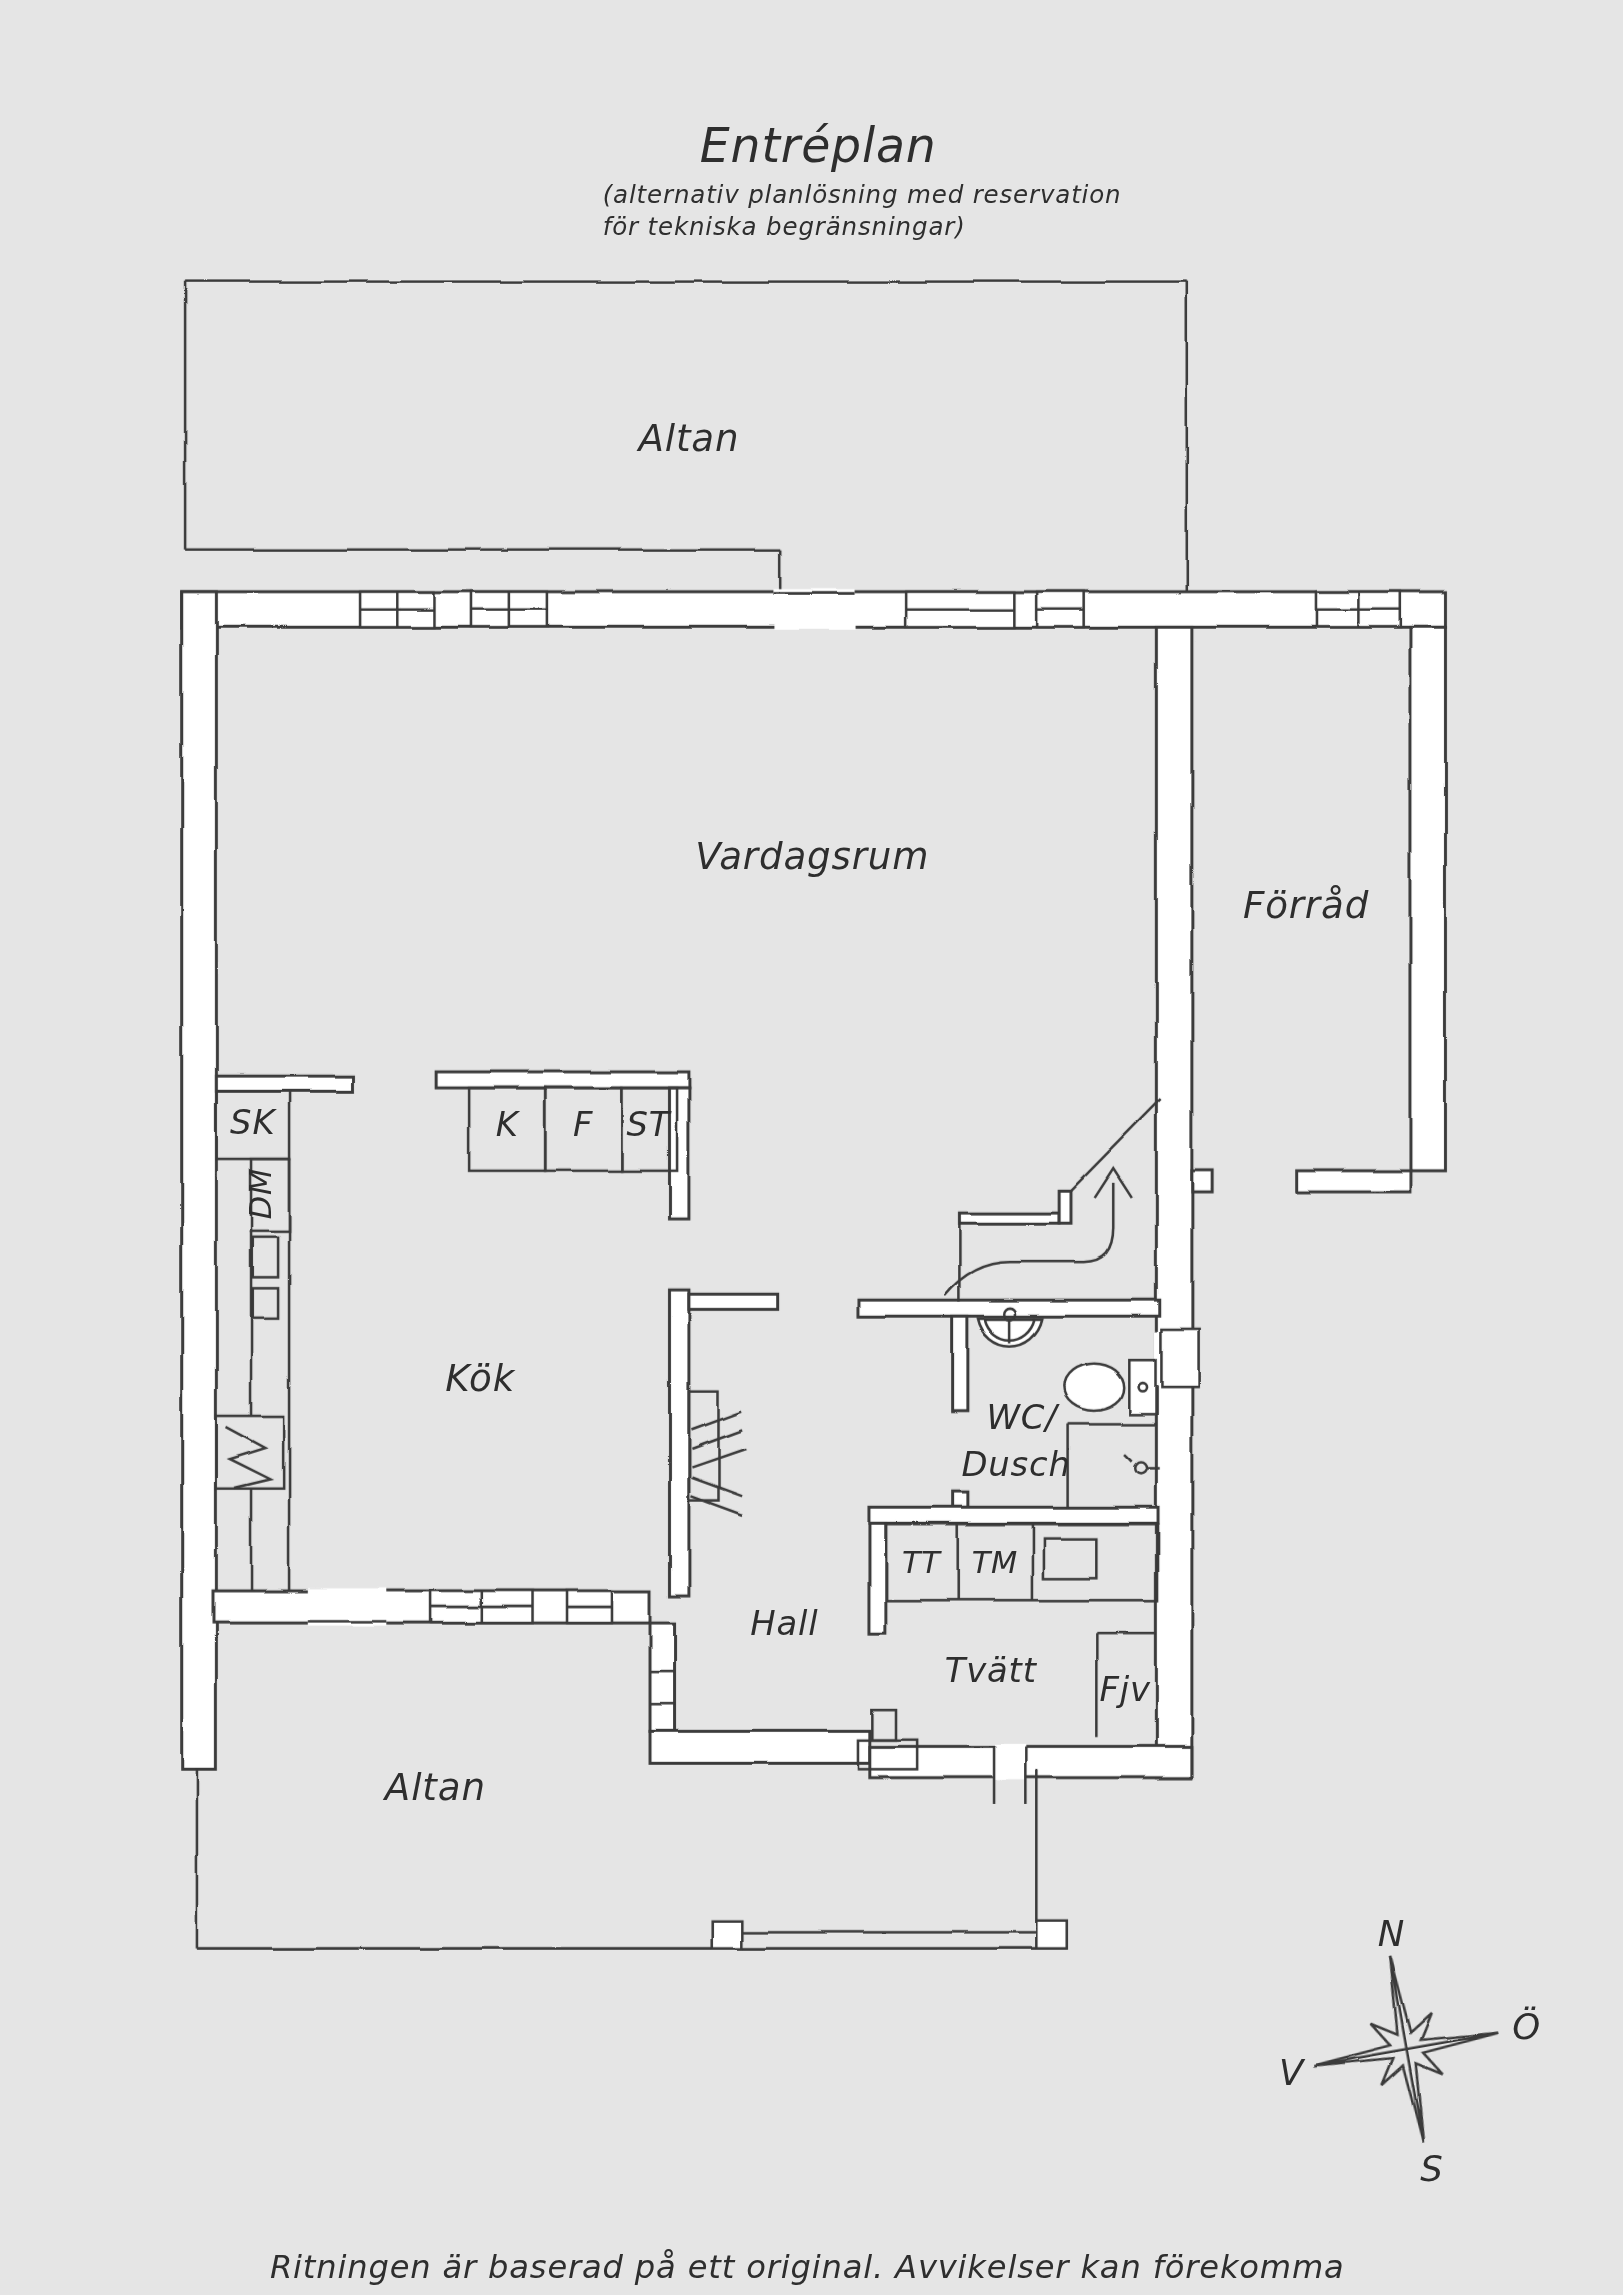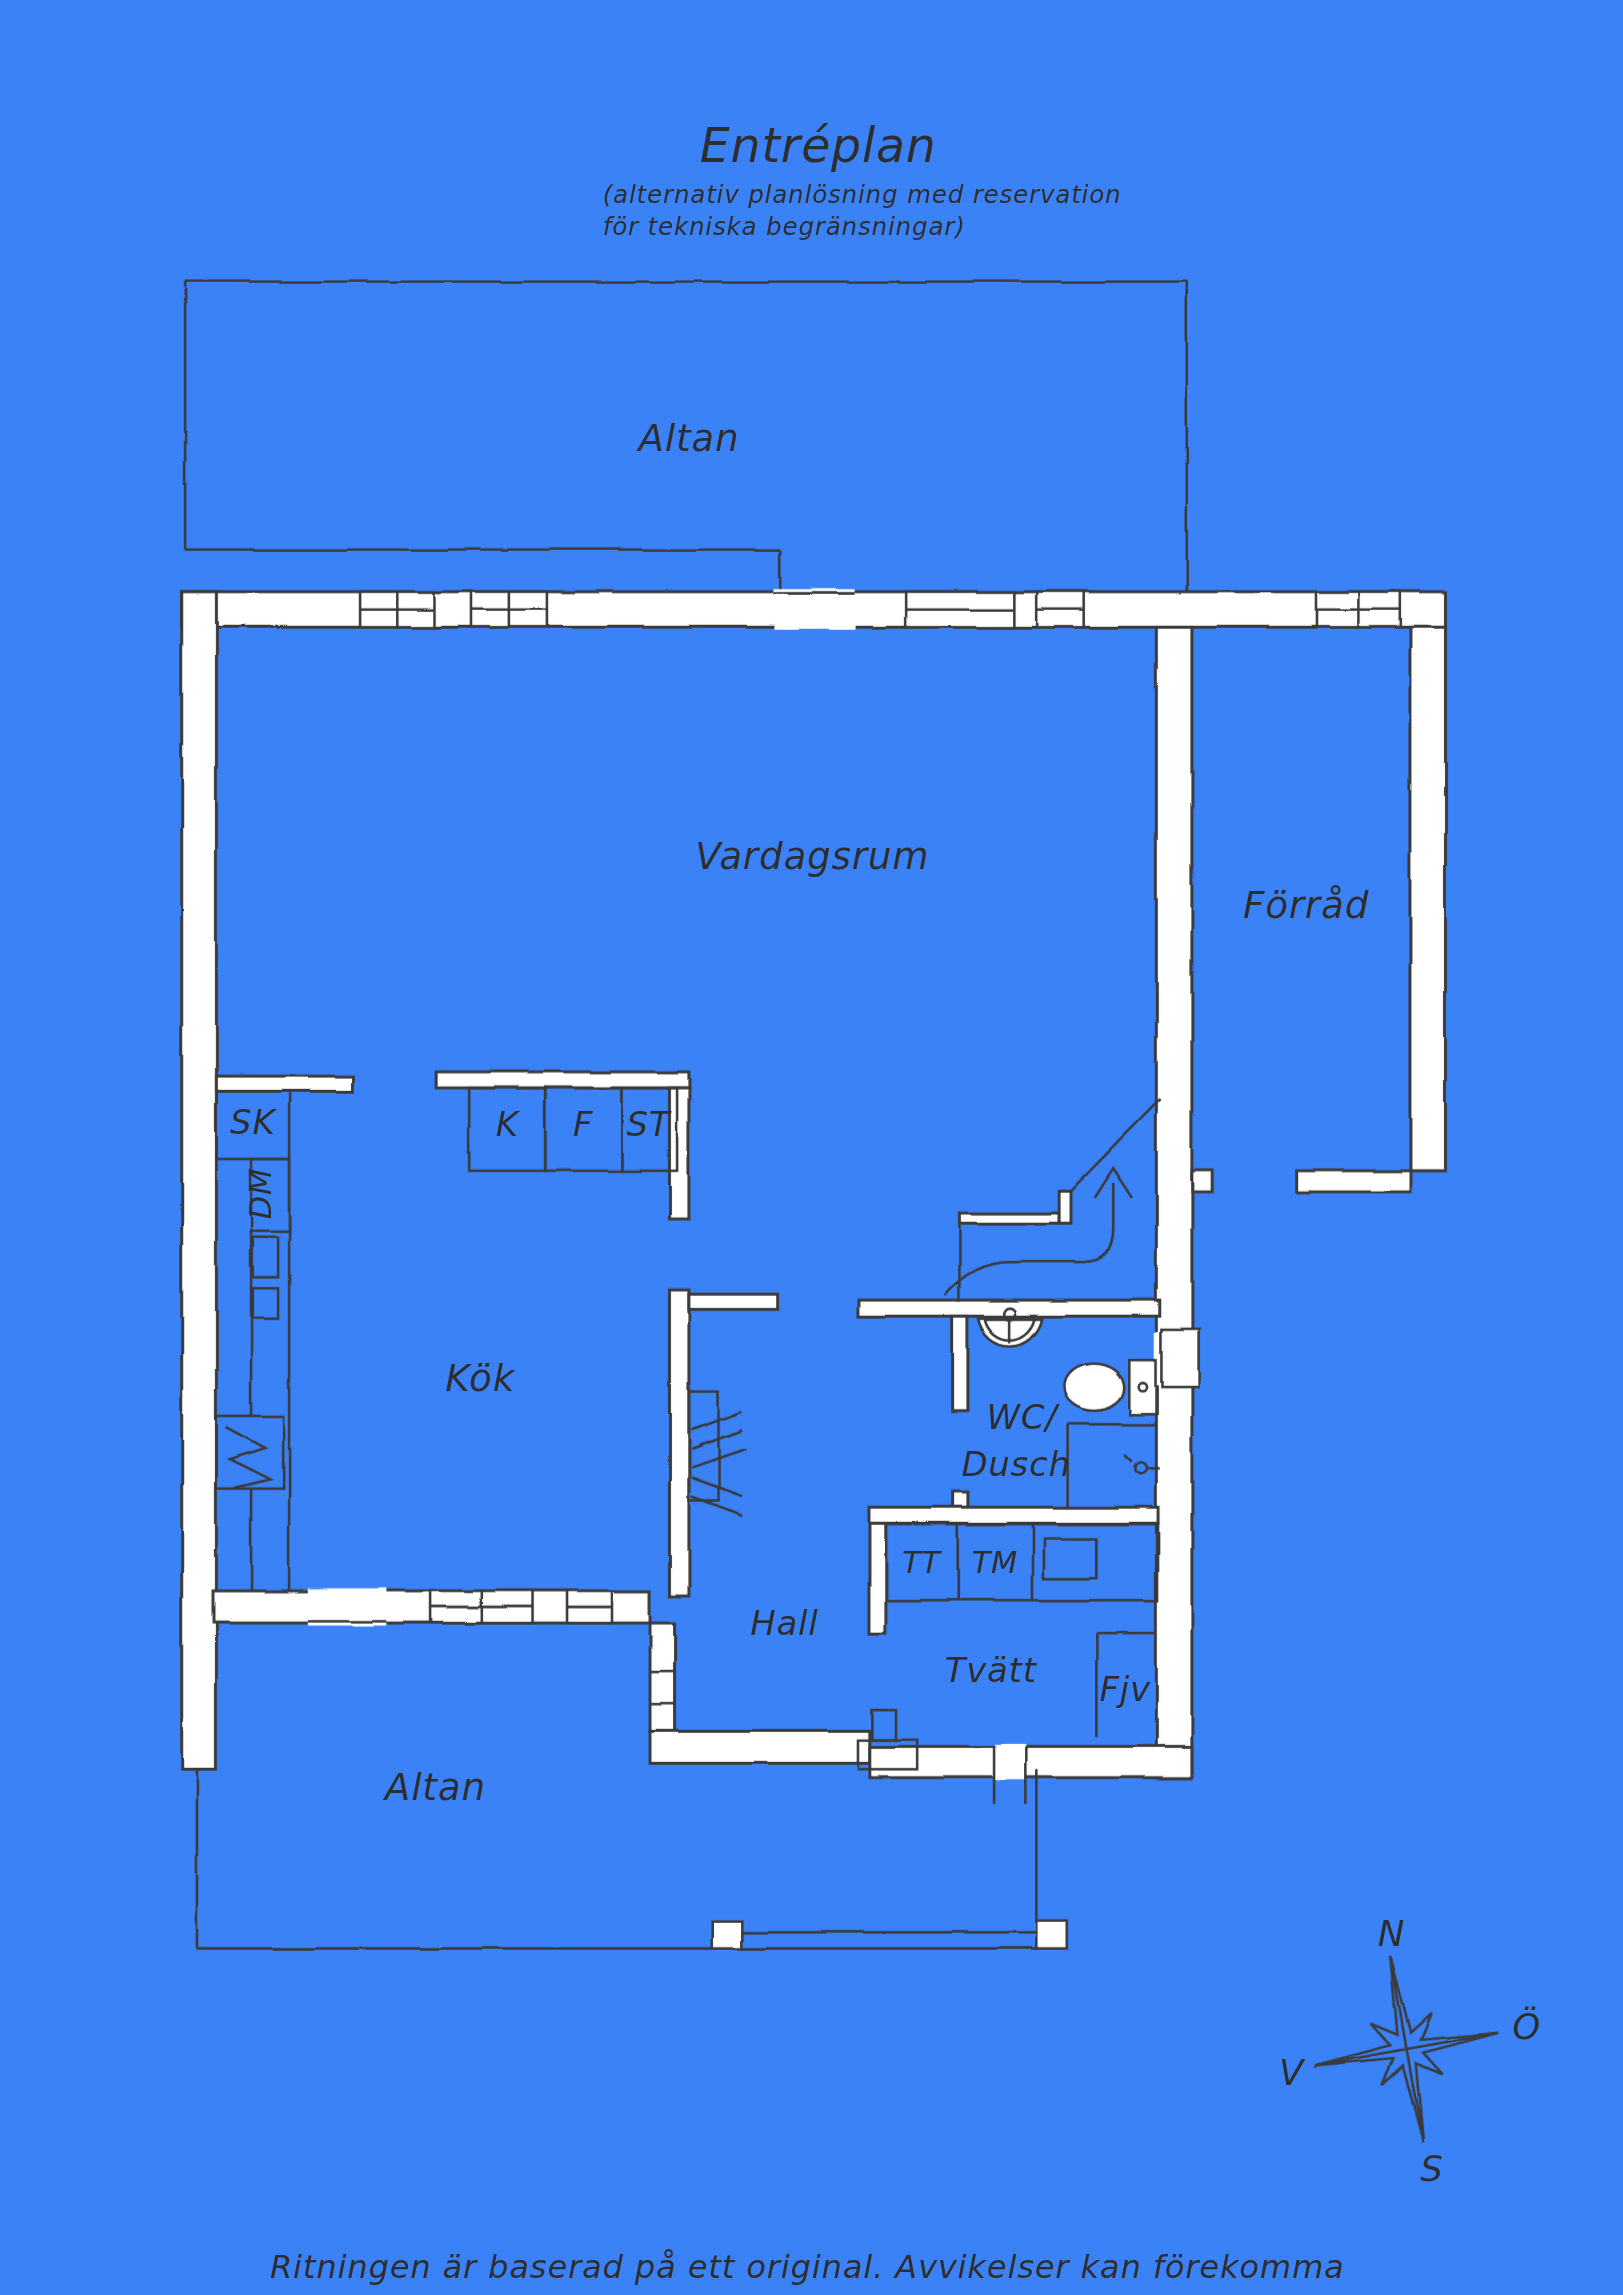--- a/index.html
+++ b/index.html
@@ -1,16 +1,16 @@
 <!DOCTYPE html>
 <html style="font-size:13.5px"><head>
 <meta charset="utf-8">
 <style>
   html,body{margin:0;padding:0;background:#ffffff;}
-  .stage{position:relative;width:1623px;height:2295px;background:#3b82f6;overflow:hidden;
+  .stage{position:relative;width:1623px;height:2295px;background:#e5e5e5;overflow:hidden;
          font-family:"DejaVu Sans", sans-serif;}
   svg{display:block;}
   .w  {fill:#ffffff;stroke:#3a3a3a;stroke-width:3.5;}
   .thin{stroke:#3a3a3a;stroke-width:3;fill:none;}
   .er {fill:#ffffff;stroke:none;}
   .fx {fill:#ffffff;stroke:#3a3a3a;stroke-width:3;}
   .fo {fill:none;stroke:#3a3a3a;stroke-width:3;}
   text{fill:#2e2e2e;font-style:italic;font-family:"DejaVu Sans", sans-serif;letter-spacing:1px;}
   .t-title{font-size:56px;}
   .t-sub{font-size:29px;}

